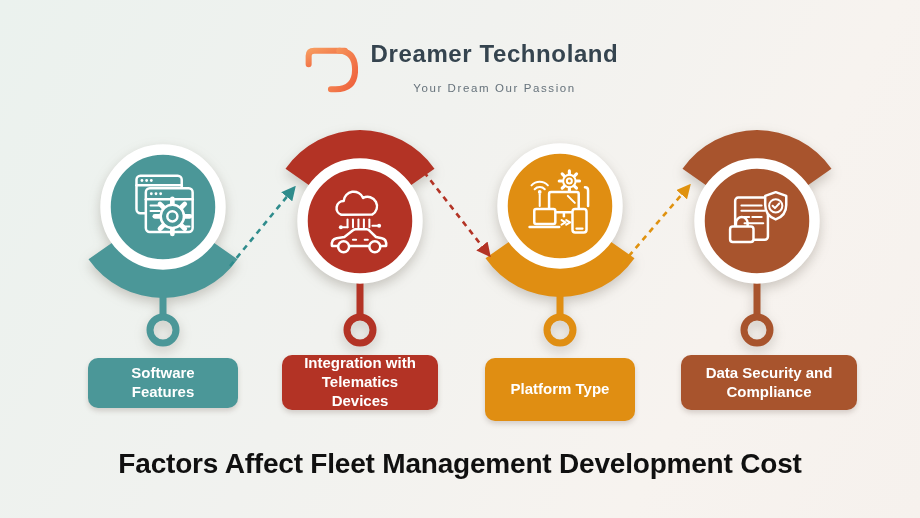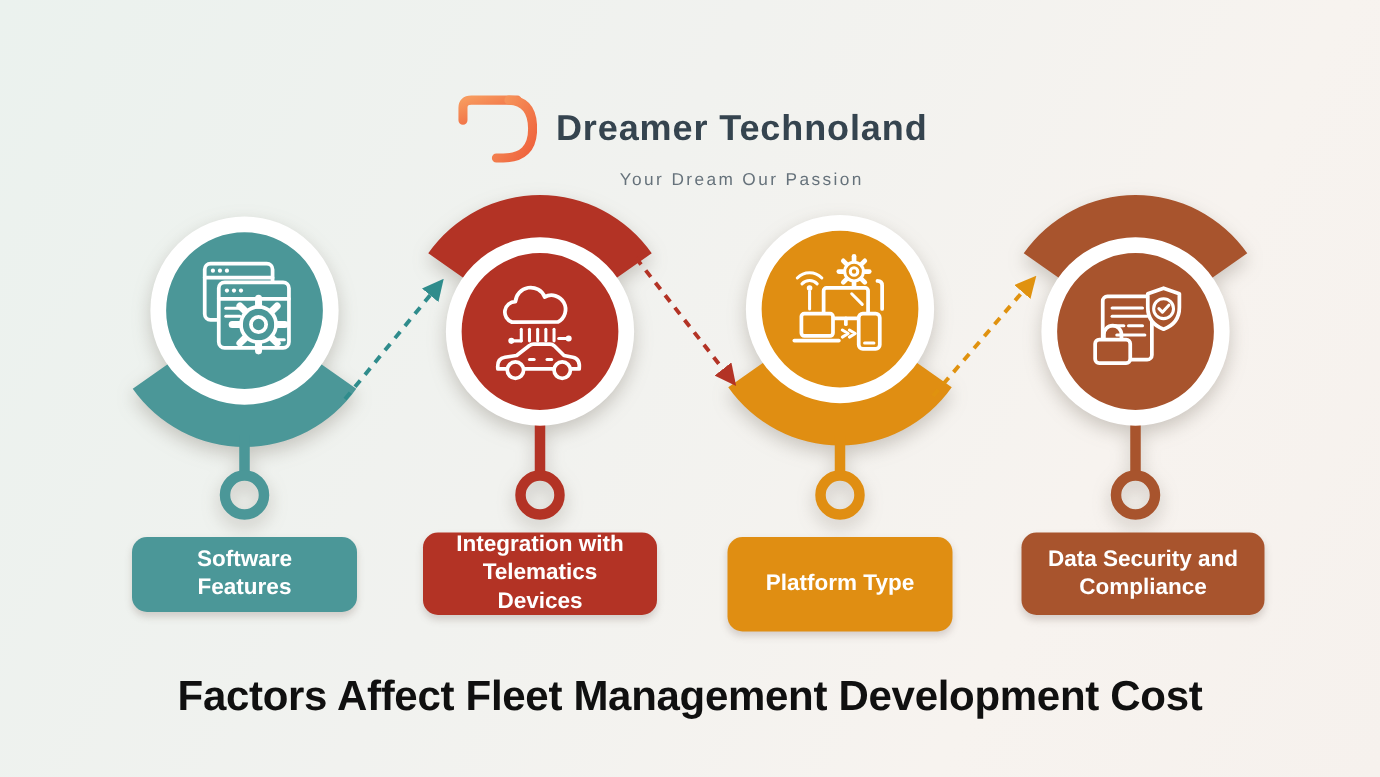--- a/index.html
+++ b/index.html
@@ -4,38 +4,38 @@
 <style>
   html,body{margin:0;padding:0;}
   .canvas{
     position:relative;width:920px;height:518px;overflow:hidden;
     background:linear-gradient(118deg,#ebf2ee 0%,#f1f2ef 42%,#f7f3ef 75%,#f6f1ed 100%);
     font-family:"Liberation Sans",sans-serif;
   }
   
   .logo{position:absolute;top:40px;left:0;right:0;display:flex;justify-content:center;align-items:center;gap:13px;}
   .logo-text{display:flex;flex-direction:column;align-items:center;}
-  .brand-name{font-size:24px;font-weight:600;color:#35444f;letter-spacing:.6px;margin-top:32px;}
+  .brand-name{font-size:24px;font-weight:600;color:#35444f;letter-spacing:.6px;}
   .brand-tagline{font-size:11.5px;color:#66727b;letter-spacing:1.6px;margin-top:14px;}
   
   .unit{position:absolute;top:118px;width:200px;height:235px;}
   .unit svg{filter:drop-shadow(0 5px 6px rgba(95,82,70,.28));}
   .u1{left:63px;} .u2{left:260px;} .u3{left:460px;} .u4{left:657px;}
   
   .arrows{position:absolute;left:0;top:0;pointer-events:none;}
   
   .label-box{
     position:absolute;display:flex;align-items:center;justify-content:center;text-align:center;
     border-radius:10px;color:#fff;font-weight:bold;font-size:15px;line-height:1.25;
     padding:6px 10px;box-sizing:border-box;box-shadow:0 3px 5px rgba(120,100,90,.25);
   }
   .b1{left:88px;top:358px;width:150px;height:50px;background:#4B9798;}
   .b2{left:282px;top:355px;width:156px;height:55px;background:#B33325;}
   .b3{left:485px;top:358px;width:150px;height:63px;background:#E08E12;}
-  .b4{left:681px;top:355px;width:162px;height:55px;background:#A8542D;}
+  .b4{left:681px;top:355px;width:176px;height:55px;background:#A8542D;}
   
   .title{
     position:absolute;left:0;right:0;top:448px;text-align:center;
     font-size:28px;font-weight:bold;color:#101010;letter-spacing:-0.2px;
   }
   .icon-stroke{fill:none;stroke:#fff;stroke-width:3.2;stroke-linecap:round;stroke-linejoin:round;}
   .icon-thin{fill:none;stroke:#fff;stroke-width:2.6;stroke-linecap:round;stroke-linejoin:round;}
 </style>
 </head>
 <body>

